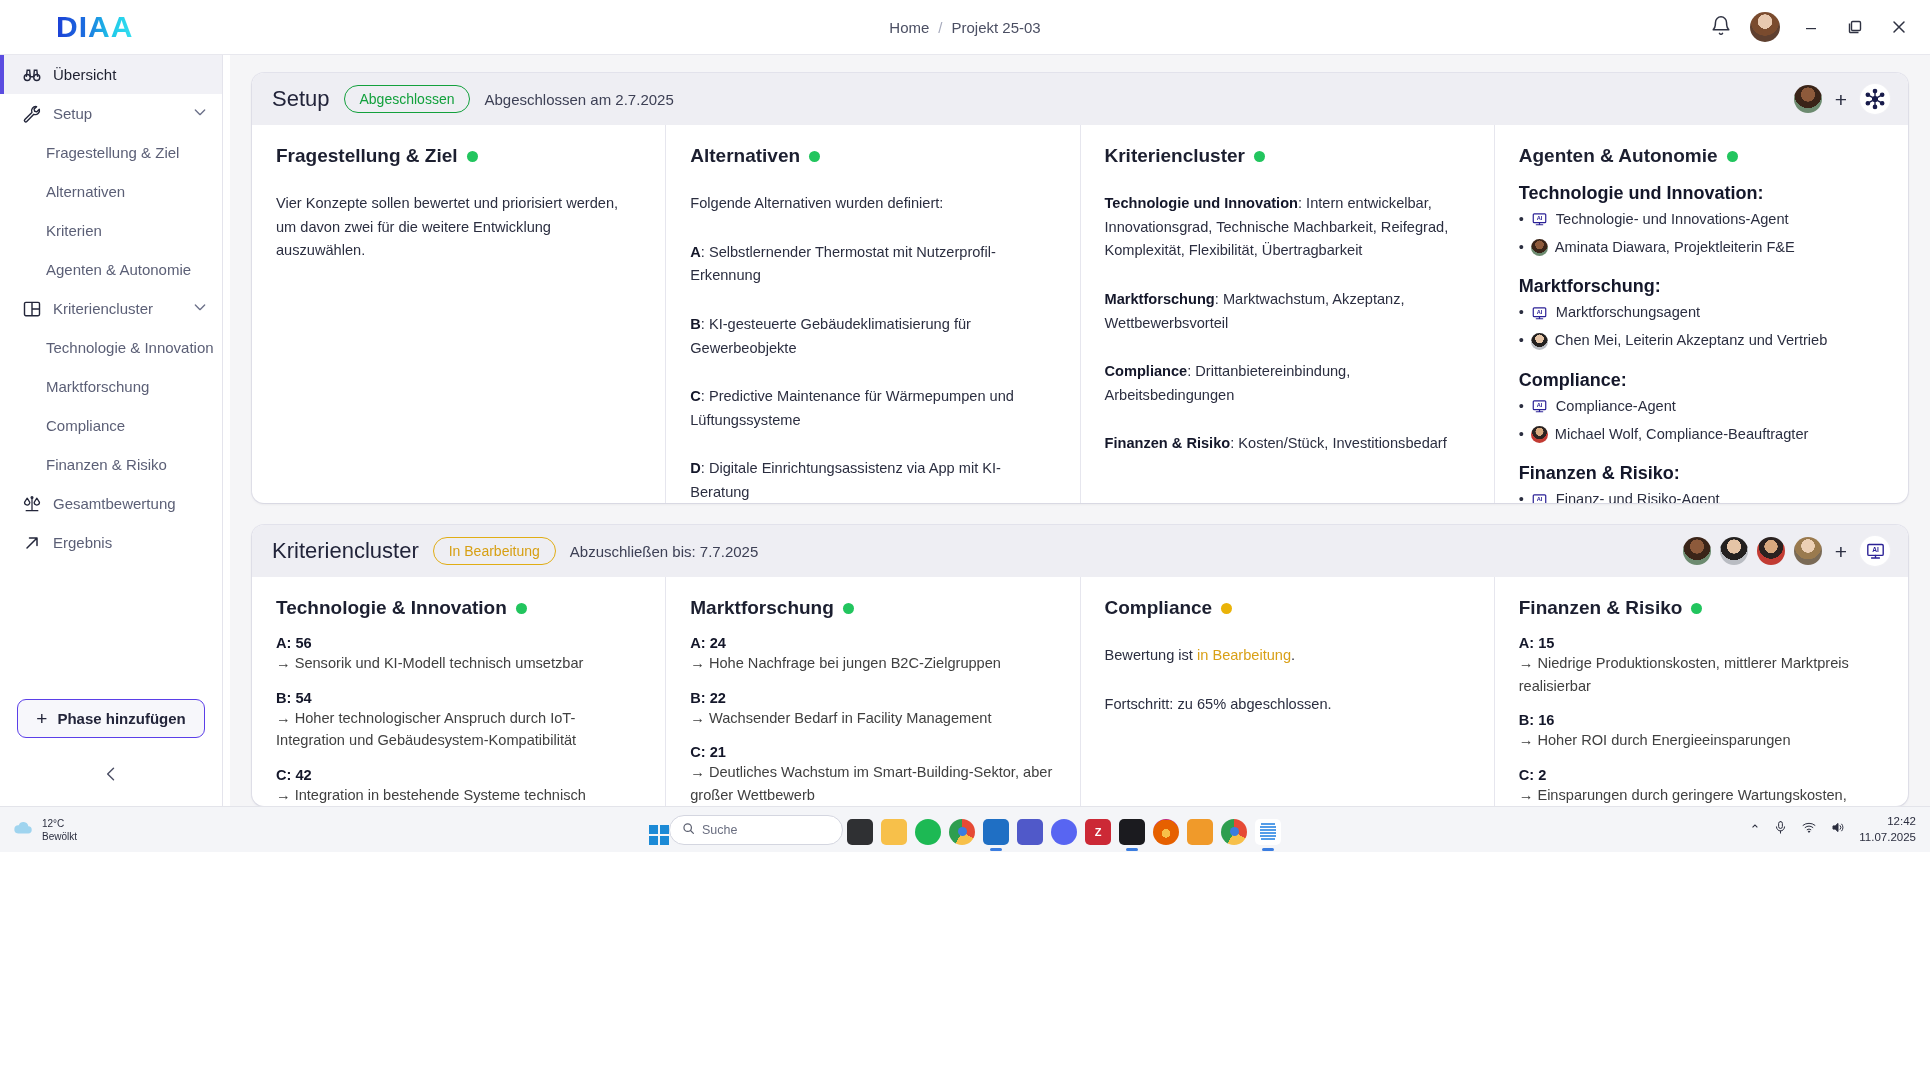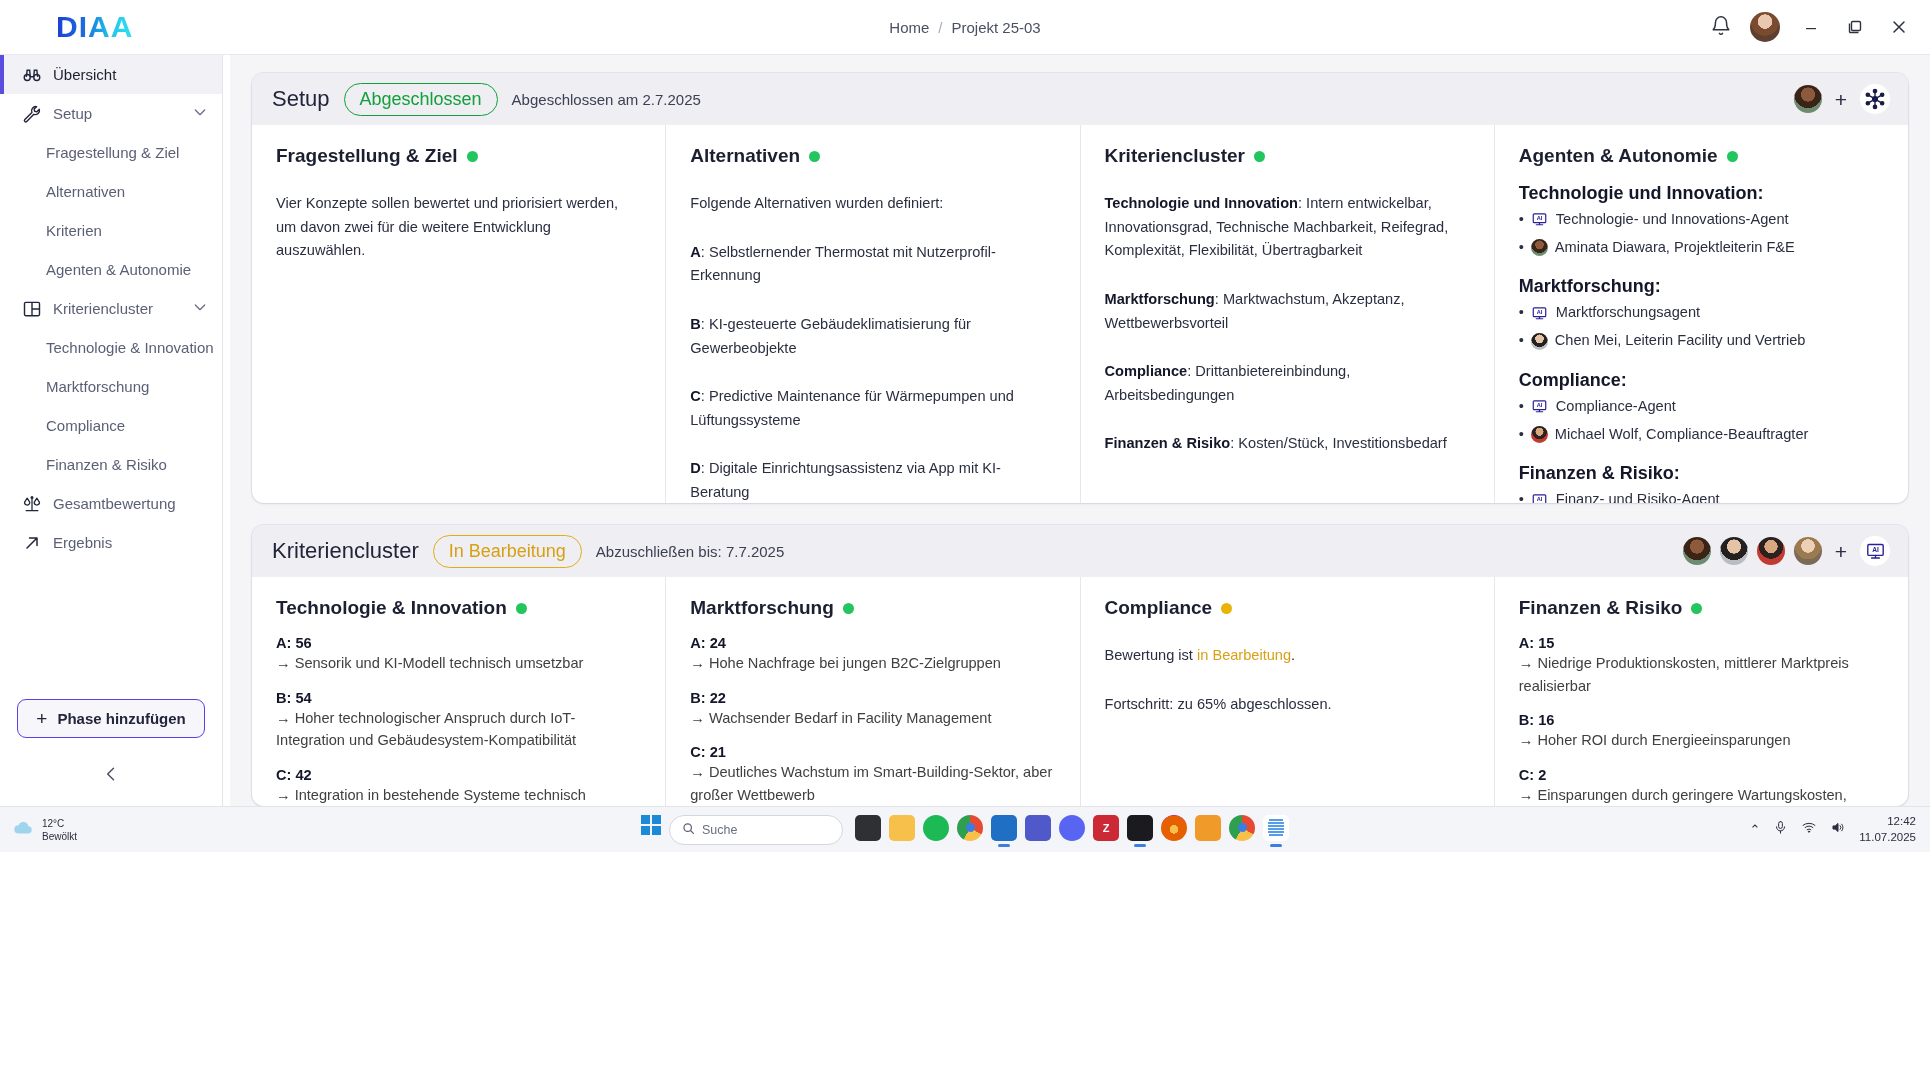--- a/index.html
+++ b/index.html
@@ -106,21 +106,21 @@
     overflow: hidden; display: flex; flex-direction: column;
   }
   .card-head {
     background: #eeeef3;
     height: 52px; display: flex; align-items: center;
     padding: 0 18px 0 20px; gap: 14px;
   }
   .card-title { font-size: 22px; color: #22243a; font-weight: 400; }
   .badge {
     border-radius: 999px; border: 1.6px solid;
-    font-size: 18px; padding: 5px 15px; white-space: nowrap;
+    font-size: 14px; padding: 5px 15px; white-space: nowrap;
   }
   .badge.green { color: #12a03c; border-color: #12a03c; }
   .badge.amber { color: #d79f12; border-color: #e0ad15; }
   .card-meta { font-size: 15px; color: #3d4055; }
   .head-right { margin-left: auto; display: flex; align-items: center; gap: 9px; }
   .head-right .plus-btn { font-size: 21px; color: #2c2f42; cursor: pointer; padding: 0 4px; line-height:1;}
   .ai-chip {
     width: 30px; height: 30px; border-radius: 50%; background: #fff;
     display: flex; align-items: center; justify-content: center; flex: none;
     box-shadow: 0 0 0 1px #f0f0f4;
@@ -162,21 +162,21 @@
   
   .taskbar {
     height: 46px; min-height: 46px; background: #f4f5f8;
     border-top: 1px solid #e3e4ea;
     display: flex; align-items: center; position: relative;
   }
   .weather { display: flex; align-items: center; gap: 8px; padding-left: 12px; }
   .weather-txt { font-size: 10px; color: #2b2e3f; line-height: 1.3; }
   .tb-center {
     position: absolute; left: 50%; transform: translateX(-50%);
-    display: flex; align-items: flex-start; gap: 8px;
+    display: flex; align-items: flex-end; 
   }
   .start-ico { width: 20px; height: 20px; display:flex; flex-wrap: wrap; gap:2px; }
   .start-ico i { width: 9px; height: 9px; background: #1c8ad6; display:block; }
   .searchbox {
     width: 174px; height: 30px; background: #fff; border-radius: 16px;
     border: 1px solid #d4d6e0; display: flex; align-items: center; gap: 7px;
     padding: 0 12px; font-size: 12.5px; color: #6a6e80; cursor: text;
   }
   .tb-app { width: 26px; height: 26px; border-radius: 5px; position: relative; flex: none;
             display:flex; align-items:center; justify-content:center; font-size: 11px; color:#fff; font-weight:700;}
@@ -429,21 +429,21 @@
                     <svg width="17" height="17" viewBox="0 0 24 24" fill="none" stroke="#2b2196" stroke-width="1.7">
                       <rect x="3.2" y="4" width="17.6" height="12.4" rx="1.4"></rect>
                       <path d="M12 16.4v3M7.5 19.4h9" stroke-linecap="round"></path>
                       <text x="12" y="13" font-size="8" font-family="Liberation Sans, sans-serif" font-weight="700" fill="#2b2196" stroke="none" text-anchor="middle">AI</text>
                     </svg>
                   </span>
                   <span>Marktforschungsagent</span>
                 </li>
                 <li>
                   <span class="avatar" style="width:17px;height:17px;background:radial-gradient(circle at 50% 34%, #e5c4a6 0 30%, #23201f 31% 58%, #b9bcc2 59% 100%);"></span>
-                  <span>Chen Mei, Leiterin Facility und Vertrieb</span>
+                  <span>Chen Mei, Leiterin Akzeptanz und Vertrieb</span>
                 </li>
               </ul>
               <div class="blocklabel">Compliance:</div>
               <ul class="agent-list">
                 <li>
                   <span class="mini-ai">
                     <svg width="17" height="17" viewBox="0 0 24 24" fill="none" stroke="#2b2196" stroke-width="1.7">
                       <rect x="3.2" y="4" width="17.6" height="12.4" rx="1.4"></rect>
                       <path d="M12 16.4v3M7.5 19.4h9" stroke-linecap="round"></path>
                       <text x="12" y="13" font-size="8" font-family="Liberation Sans, sans-serif" font-weight="700" fill="#2b2196" stroke="none" text-anchor="middle">AI</text>

